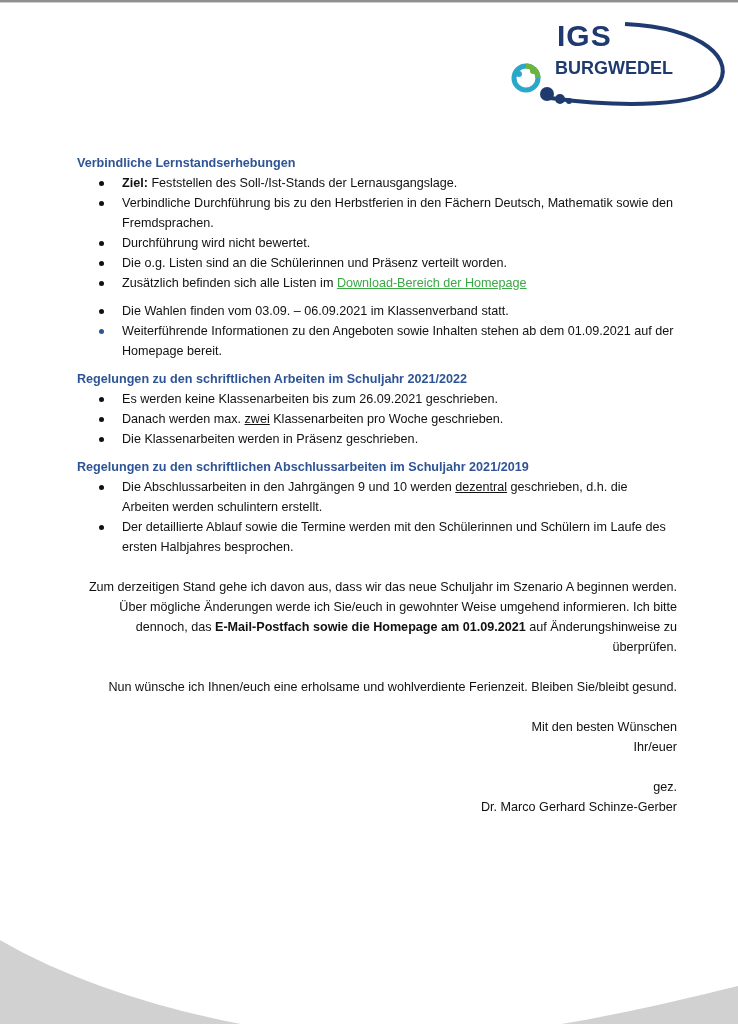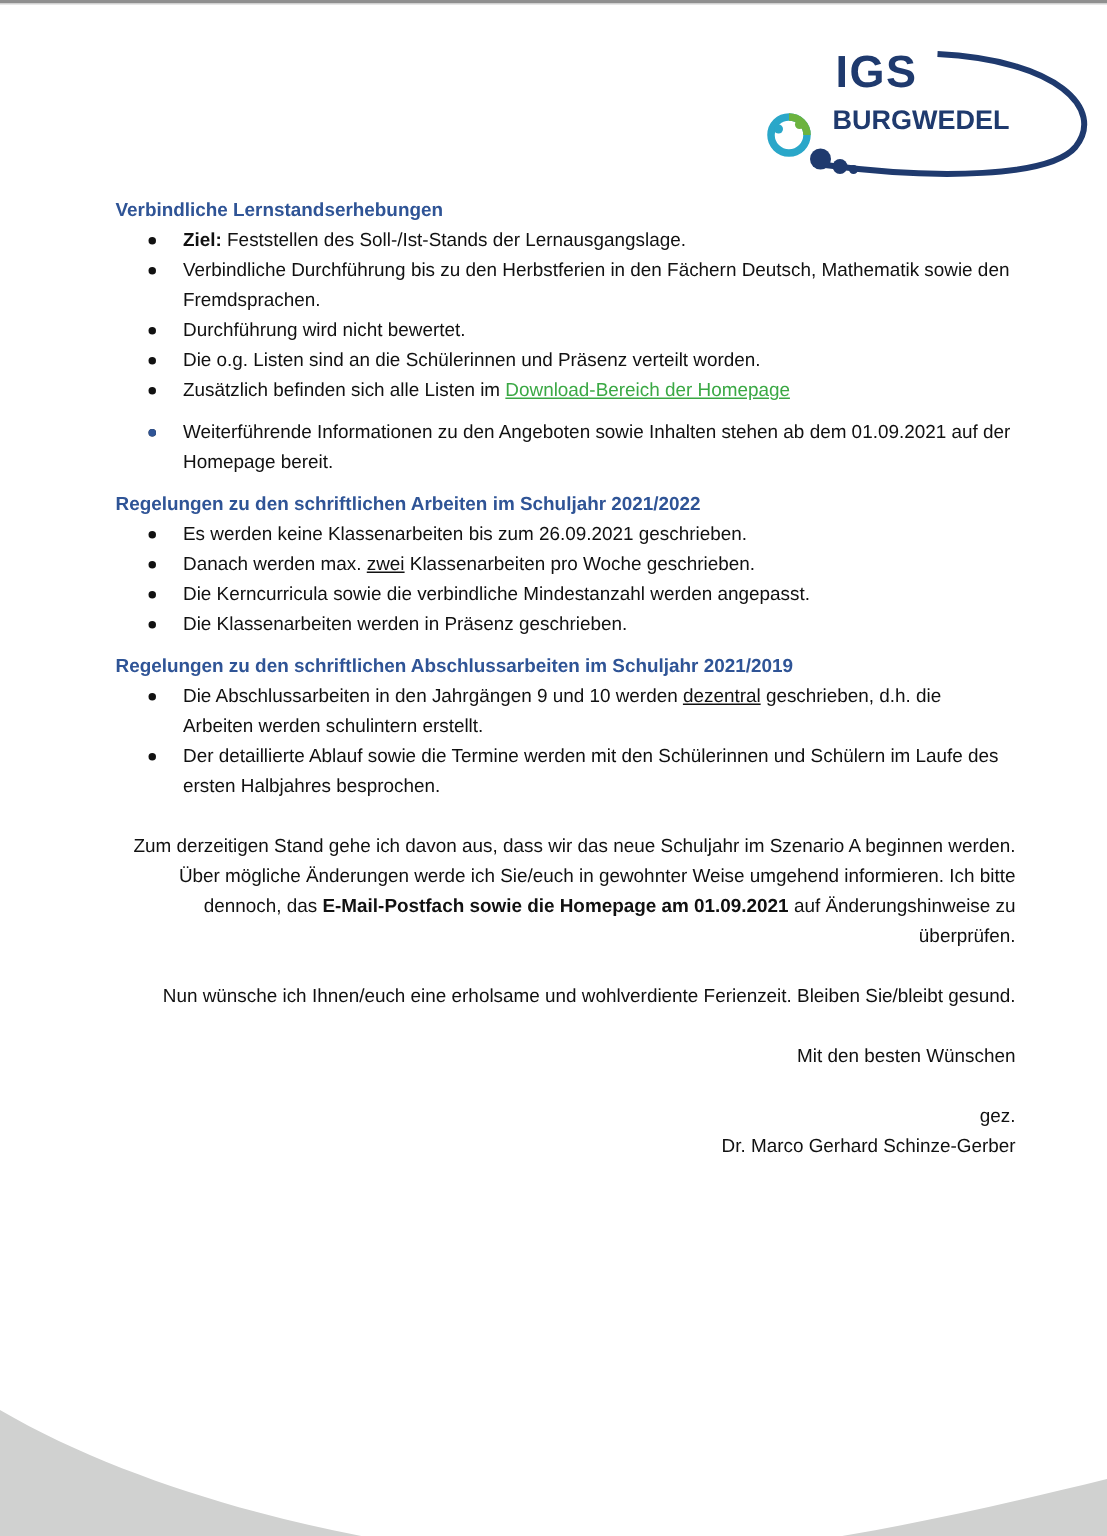--- a/index.html
+++ b/index.html
@@ -4,24 +4,24 @@
   <style>
     html, body { margin: 0; padding: 0; }
     body {
       width: 738px; height: 1024px; position: relative; overflow: hidden;
       background: #ffffff;
       font-family: "Liberation Sans", sans-serif;
       color: #111;
     }
     .topbar { position: absolute; left: 0; top: 0; width: 738px; height: 2px; background: #8f8f8f; }
     .topbar2 { position: absolute; left: 0; top: 2px; width: 738px; height: 1px; background: #d0d0d0; }
-    .logo { position: absolute; left: 505px; top: 28px; width: 225px; height: 95px; }
+    .logo { position: absolute; left: 505px; top: 16px; width: 225px; height: 95px; }
     .logo svg { width: 100%; height: 100%; }
     .content {
-      position: absolute; left: 77px; top: 130px; width: 600px;
+      position: absolute; left: 77px; top: 153px; width: 600px;
       font-size: 12.6px; line-height: 20px;
     }
     .h {
       color: #2f5496; font-weight: bold; font-size: 12.6px; margin: 0;
     }
     ul { list-style: none; margin: 0; padding: 0; }
     li { position: relative; padding-left: 45px; margin: 0; }
     li .bullet {
       position: absolute; left: 22px; top: 8px; width: 5px; height: 5px; border-radius: 50%;
       background: #111;
@@ -65,47 +65,47 @@
     <li><span class="bullet"></span><span>Durchführung wird nicht bewertet.</span></li>
   </ul>
 
   <ul>
     <li><span class="bullet"></span><span>Die o.g. Listen sind an die Schülerinnen und Präsenz verteilt worden.</span></li>
     <li><span class="bullet"></span><span>Zusätzlich befinden sich alle Listen im </span><span class="link">Download-Bereich der Homepage</span></li>
   </ul>
   <div class="gap"></div>
 
   <ul>
-    <li><span class="bullet"></span></li>
+    <li><span class="bullet"></span><span>Die Wahlen finden vom 03.09. – 06.09.2021 im Klassenverband statt.</span></li>
     <li><span class="bullet blue"></span><span>Weiterführende Informationen zu den Angeboten sowie Inhalten stehen ab dem 01.09.2021 auf der Homepage bereit.</span></li>
   </ul>
   <div class="gap"></div>
 
   <div class="h">Regelungen zu den schriftlichen Arbeiten im Schuljahr 2021/2022</div>
   <ul>
     <li><span class="bullet"></span><span>Es werden keine Klassenarbeiten bis zum 26.09.2021 geschrieben.</span></li>
     <li><span class="bullet"></span><span>Danach werden max. </span><u>zwei</u><span> Klassenarbeiten pro Woche geschrieben.</span></li>
-    <li><span class="bullet"></span><span>Die Kerncurricula sowie die verbindliche Mindestanzahl werden angepasst.</span></li>
     <li><span class="bullet"></span><span>Die Klassenarbeiten werden in Präsenz geschrieben.</span></li>
   </ul>
   <div class="gap"></div>
 
   <div class="h">Regelungen zu den schriftlichen Abschlussarbeiten im Schuljahr 2021/2019</div>
   <ul>
     <li><span class="bullet"></span><span>Die Abschlussarbeiten in den Jahrgängen 9 und 10 werden </span><u>dezentral</u><span> geschrieben, d.h. die Arbeiten werden schulintern erstellt.</span></li>
     <li><span class="bullet"></span><span>Der detaillierte Ablauf sowie die Termine werden mit den Schülerinnen und Schülern im Laufe des ersten Halbjahres besprochen.</span></li>
   </ul>
 
   <div style="height:20px"></div>
 
   <p class="para"><span>Zum derzeitigen Stand gehe ich davon aus, dass wir das neue Schuljahr im Szenario A beginnen werden. Über mögliche Änderungen werde ich Sie/euch in gewohnter Weise umgehend informieren. Ich bitte dennoch, das </span><b>E-Mail-Postfach sowie die Homepage am 01.09.2021</b><span> auf Änderungshinweise zu überprüfen.</span></p>
   <div style="height:20px"></div>
   <p class="para">Nun wünsche ich Ihnen/euch eine erholsame und wohlverdiente Ferienzeit. Bleiben Sie/bleibt gesund.</p>
   <div style="height:20px"></div>
   <p class="para">Mit den besten Wünschen</p>
+  <p class="para">Ihr/euer</p>
   <div style="height:20px"></div>
   <p class="para">gez.</p>
   <p class="para">Dr. Marco Gerhard Schinze-Gerber</p>
 </div>
 
 <svg class="footer-wave" viewBox="0 0 738 94" preserveAspectRatio="none">
   <path d="M0 10 C 120 80, 300 112, 400 110 C 520 108, 640 80, 738 56 L 738 94 L 0 94 Z" fill="#d0d1d0"></path>
 </svg>
 
 </body></html>

